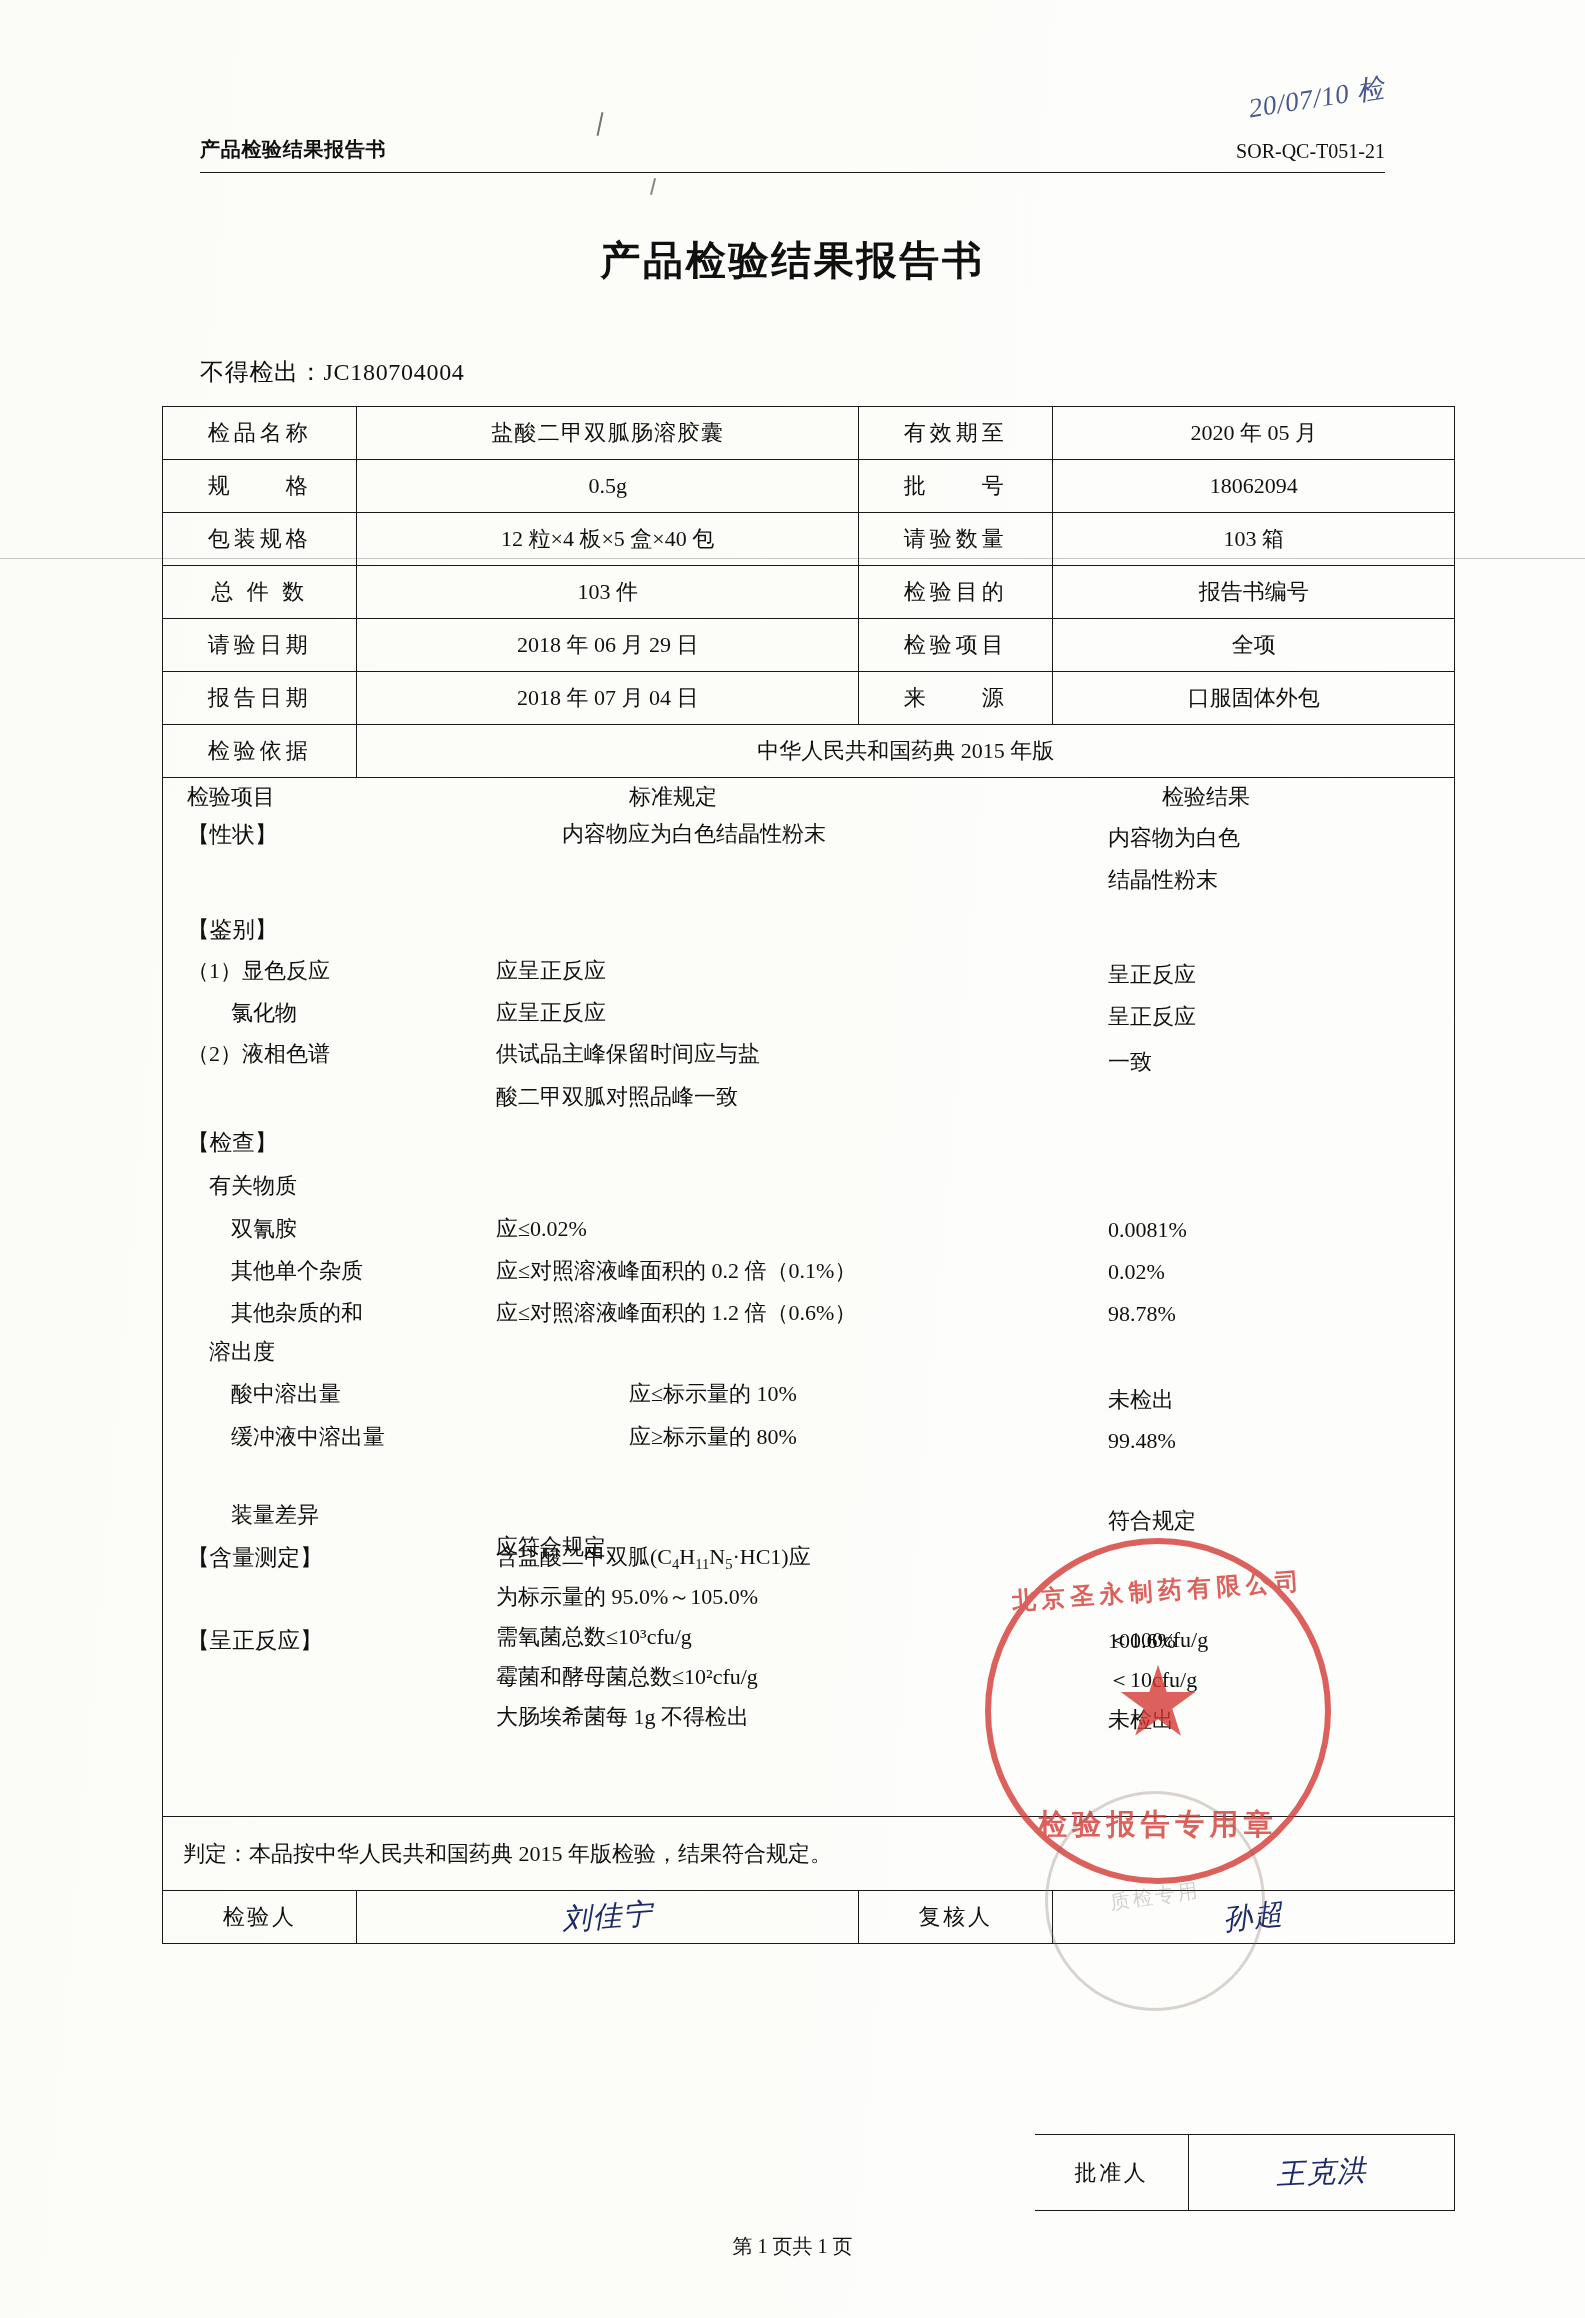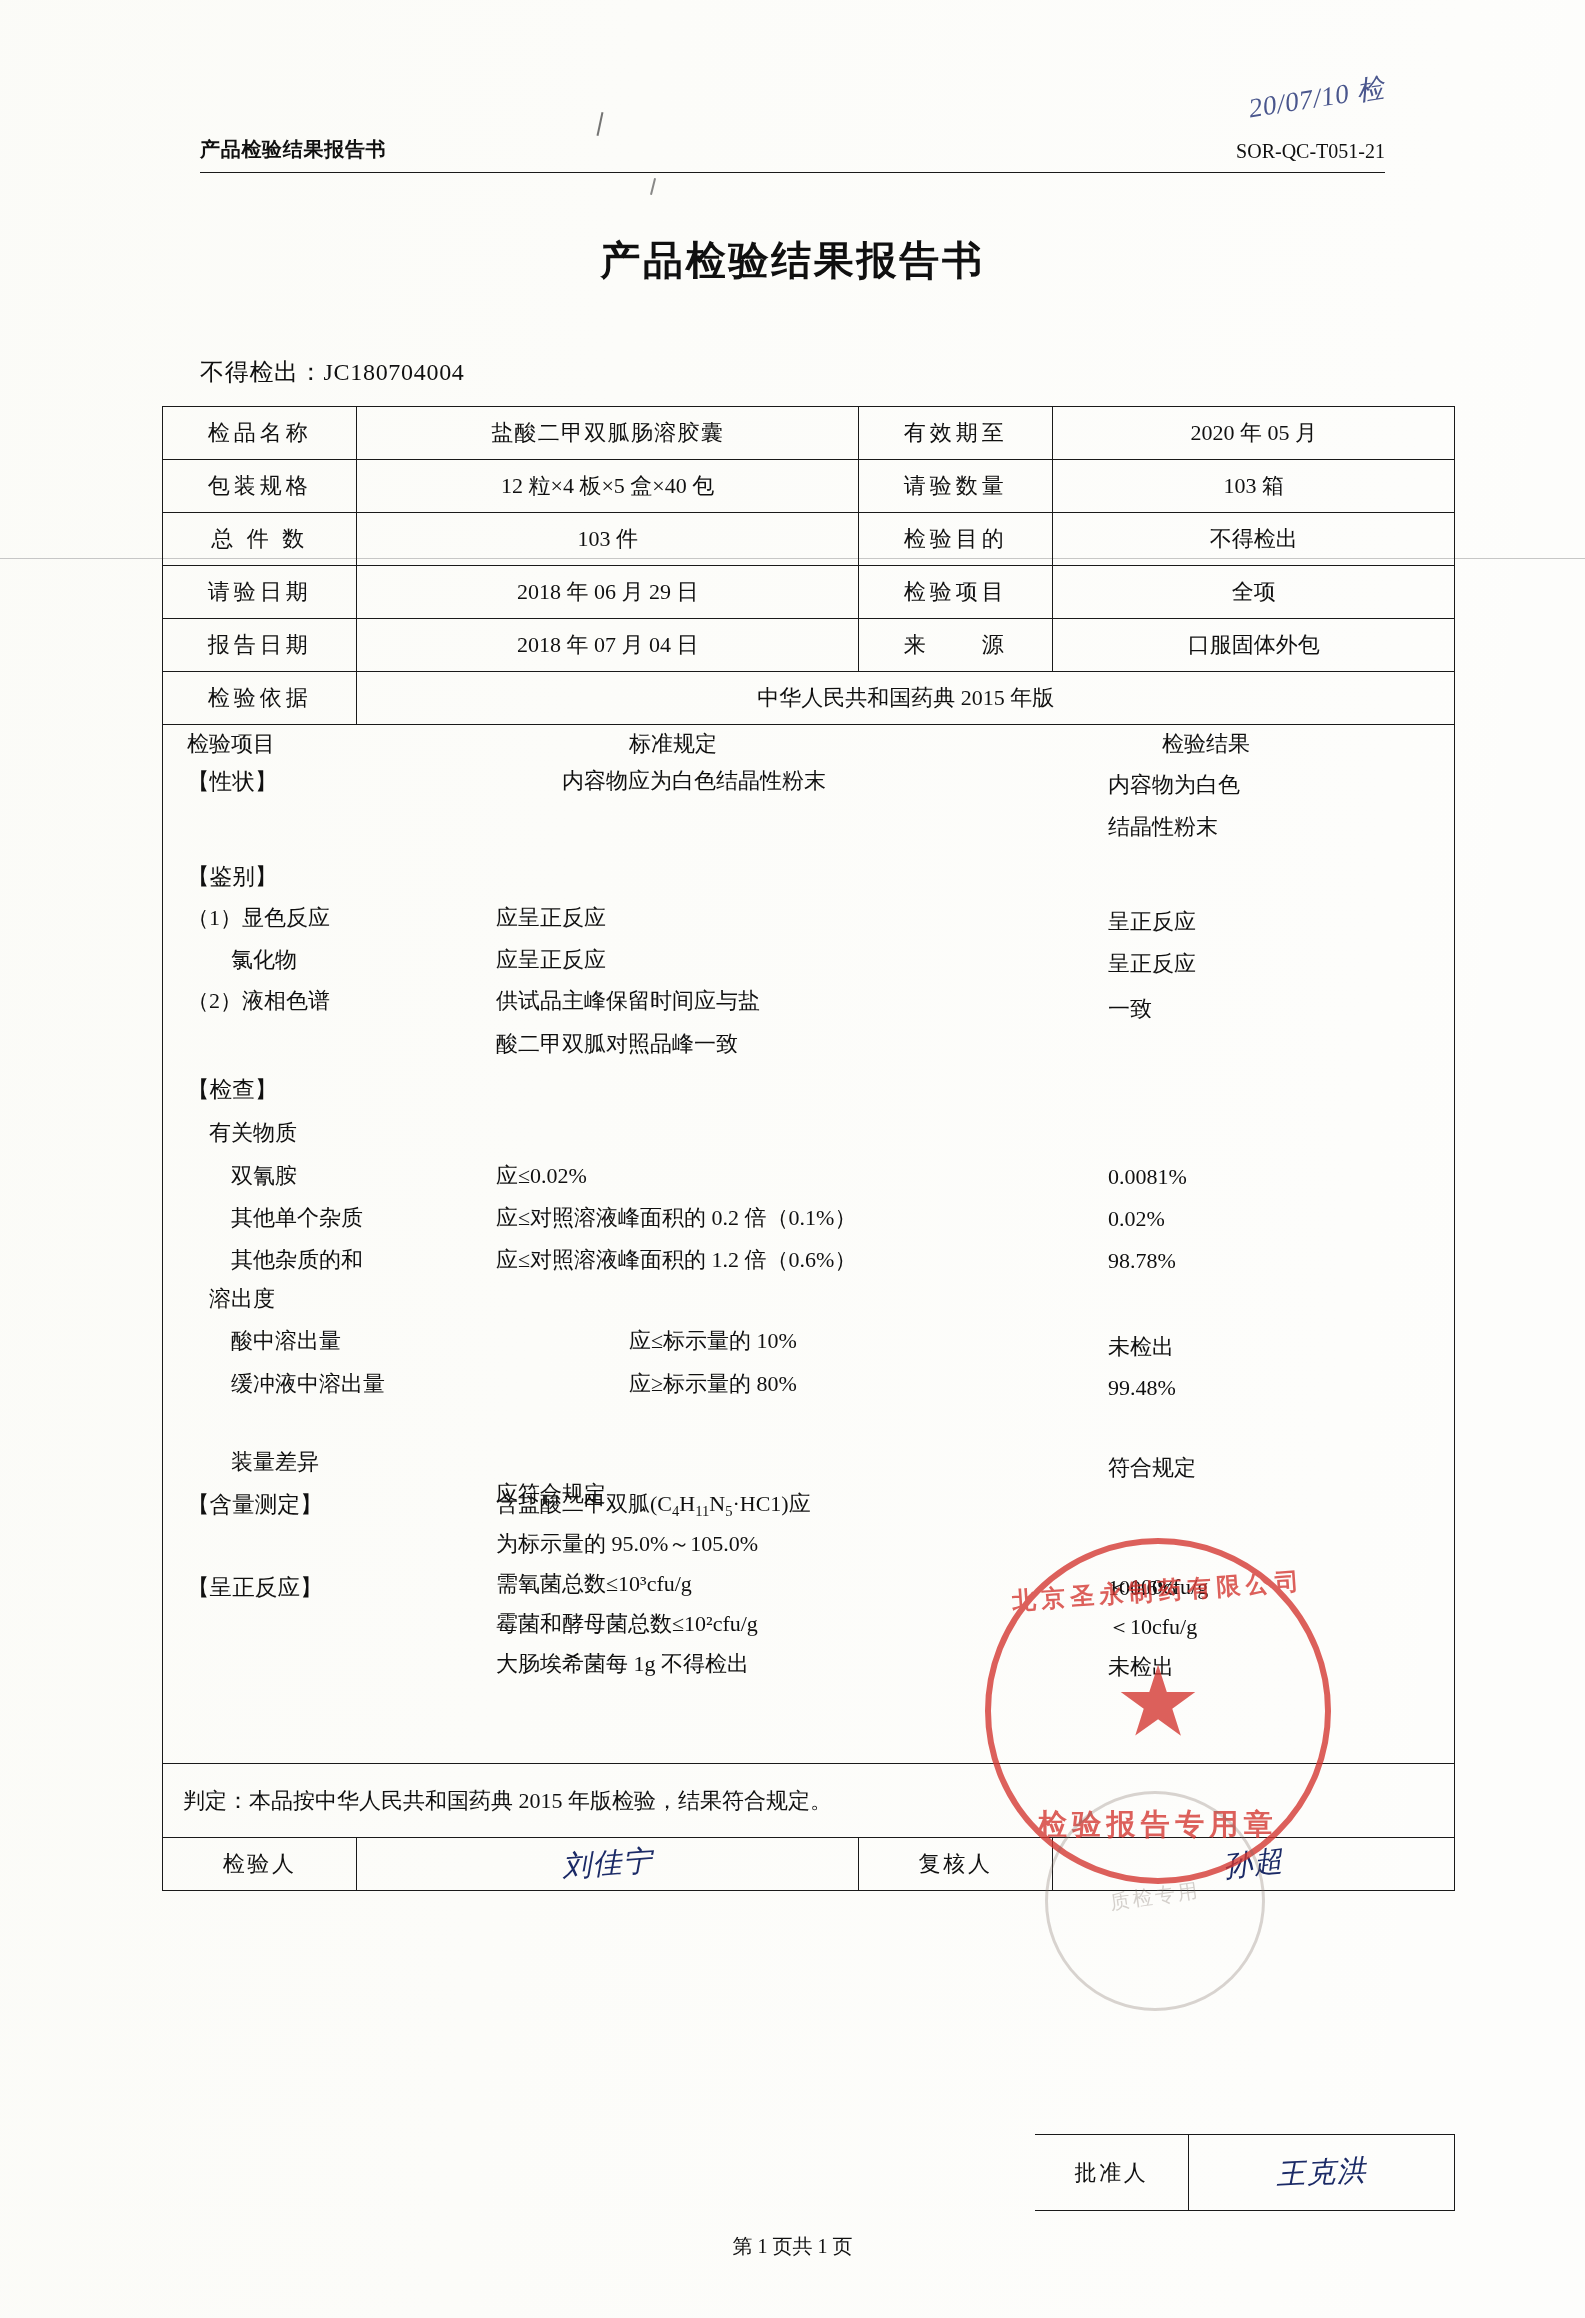--- a/index.html
+++ b/index.html
@@ -306,30 +306,36 @@
     <div class="tbl-wrap">
       <table class="main">
         <tbody>
           <tr>
             <td class="c-label">检品名称</td>
             <td class="c-val1 prodname">盐酸二甲双胍肠溶胶囊</td>
             <td class="c-label2">有效期至</td>
             <td class="c-val2">2020 年 05 月</td>
           </tr>
           <tr>
+            <td class="c-label">规　　格</td>
+            <td class="c-val1">0.5g</td>
+            <td class="c-label2">批　　号</td>
+            <td class="c-val2">18062094</td>
+          </tr>
+          <tr>
             <td class="c-label">包装规格</td>
             <td class="c-val1">12 粒×4 板×5 盒×40 包</td>
             <td class="c-label2">请验数量</td>
             <td class="c-val2">103 箱</td>
           </tr>
           <tr>
             <td class="c-label">总 件 数</td>
             <td class="c-val1">103 件</td>
             <td class="c-label2">检验目的</td>
-            <td class="c-val2">不得检出</td>
+            <td class="c-val2">报告书编号</td>
           </tr>
           <tr>
             <td class="c-label">请验日期</td>
             <td class="c-val1">2018 年 06 月 29 日</td>
             <td class="c-label2">检验项目</td>
             <td class="c-val2">全项</td>
           </tr>
           <tr>
             <td class="c-label">报告日期</td>
             <td class="c-val1">2018 年 07 月 04 日</td>

